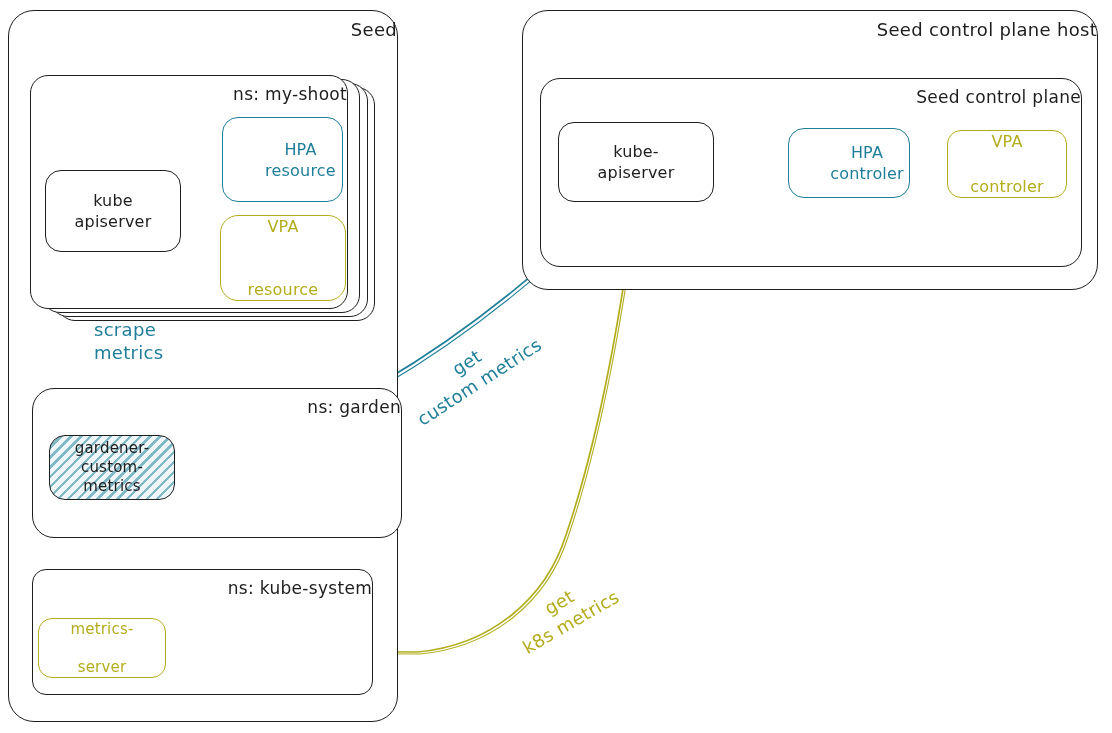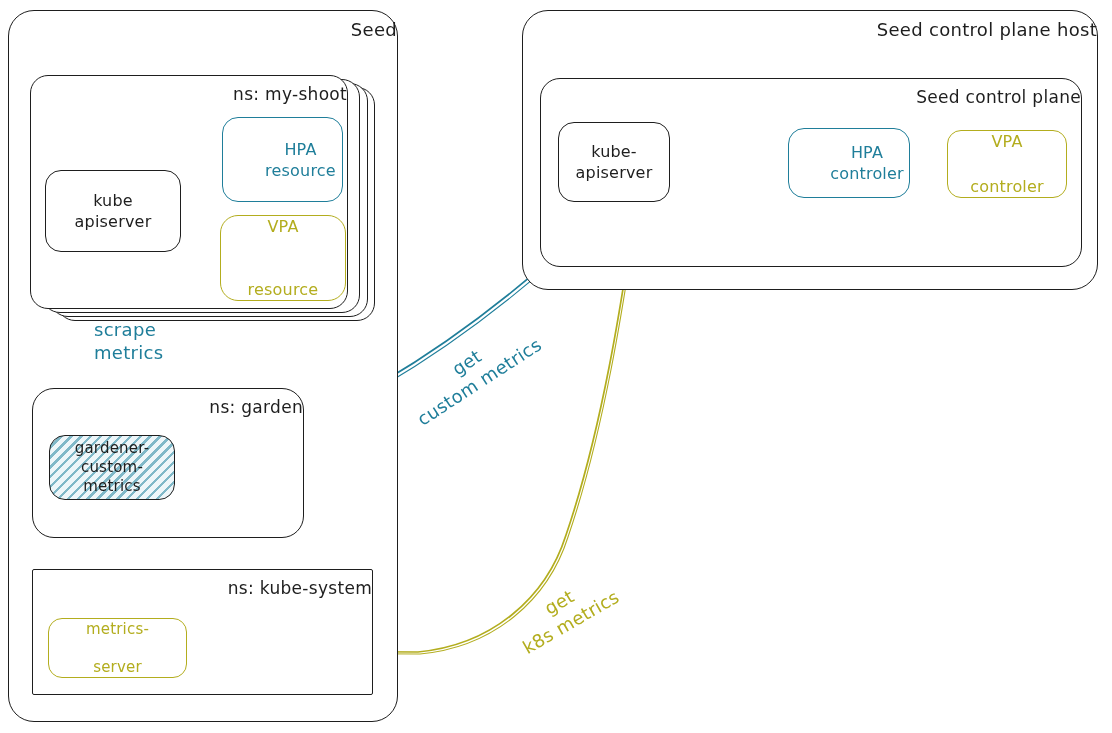--- a/index.html
+++ b/index.html
@@ -105,48 +105,48 @@
   <div class="box node teal-node" style="left:222px;top:117px;width:121px;height:85px;">
     <span>HPA</span>
     <span>resource</span>
   </div>
 
   <div class="box node olive-node" style="left:220px;top:215px;width:126px;height:86px;border-radius:18px;">
     <span>VPA</span>
     <span>resource</span>
   </div>
 
-  <div class="box ns-box" style="left:32px;top:388px;width:272px;height:150px;border-radius:22px;">
+  <div class="box ns-box" style="left:32px;top:388px;width:370px;height:150px;border-radius:22px;">
     <div class="box-title">ns: garden</div>
   </div>
 
   <div class="box node hatch" style="left:49px;top:435px;width:126px;height:65px;font-size:15px;line-height:19px;">
     <span>gardener-</span>
     <span>custom-</span>
     <span>metrics</span>
   </div>
 
-  <div class="box ns-box" style="left:32px;top:569px;width:341px;height:126px;border-radius:2px;">
+  <div class="box ns-box" style="left:32px;top:569px;width:341px;height:126px;border-radius:14px;">
     <div class="box-title">ns: kube-system</div>
   </div>
 
-  <div class="box node olive-node" style="left:48px;top:618px;width:139px;height:60px;border-radius:14px;font-size:15px;line-height:20px;">
+  <div class="box node olive-node" style="left:38px;top:618px;width:128px;height:60px;border-radius:14px;font-size:15px;line-height:20px;">
     <span>metrics-</span>
     <span>server</span>
   </div>
 
   <div class="box container-box" style="left:522px;top:10px;width:576px;height:280px;">
     <div class="box-title" style="font-size:18px;">Seed control plane host</div>
   </div>
 
   <div class="box ns-box" style="left:540px;top:78px;width:542px;height:189px;">
     <div class="box-title">Seed control plane</div>
   </div>
 
-  <div class="box node" style="left:558px;top:122px;width:112px;height:80px;">
+  <div class="box node" style="left:558px;top:122px;width:156px;height:80px;">
     <span>kube-</span>
     <span>apiserver</span>
   </div>
 
   <div class="box node teal-node" style="left:788px;top:128px;width:122px;height:70px;">
     <span>HPA</span>
     <span>controler</span>
   </div>
 
   <div class="box node olive-node" style="left:947px;top:130px;width:120px;height:68px;border-radius:14px;">

